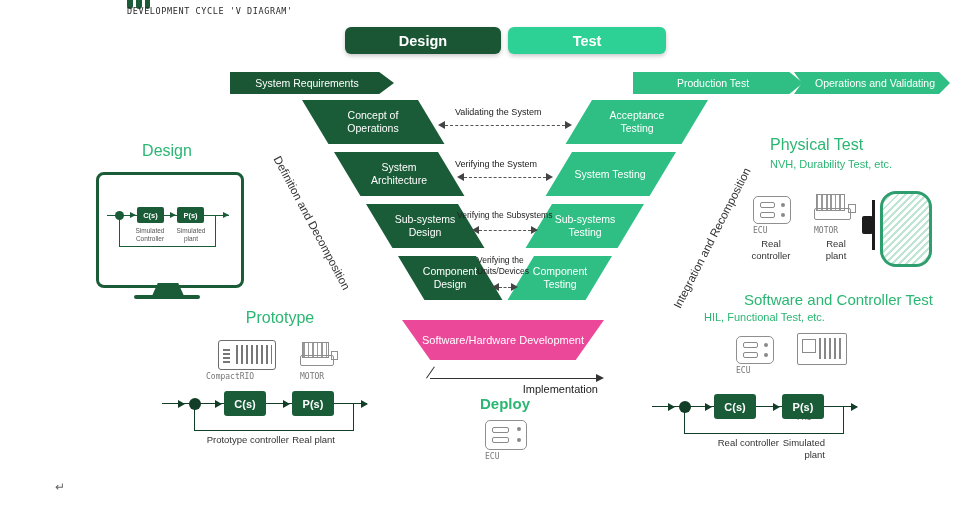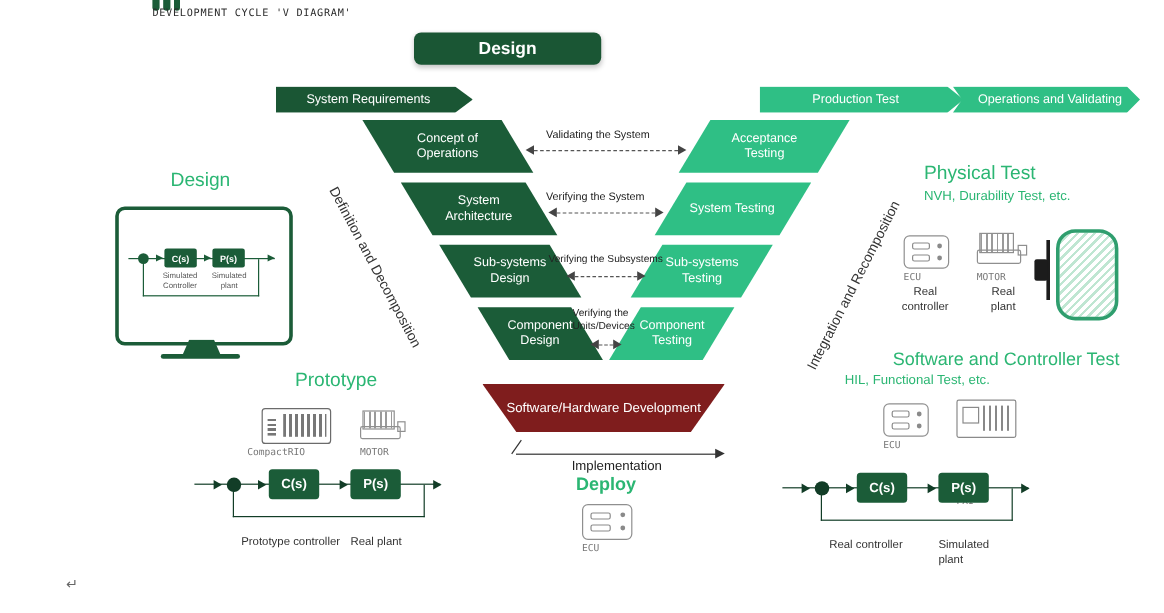--- a/index.html
+++ b/index.html
@@ -33,21 +33,21 @@
   .vbox.l>span{transform:skewX(-31deg);display:block;max-width:72px;}
   .vbox.r>span{transform:skewX(31deg);display:block;max-width:72px;}
   #vl0{left:302px;top:100px;width:116px;}
   #vl1{left:334px;top:152px;width:104px;}
   #vl2{left:366px;top:204px;width:92px;}
   #vl3{left:398px;top:256px;width:78px;}
   #vr0{left:592px;top:100px;width:116px;}
   #vr1{left:572px;top:152px;width:104px;}
   #vr2{left:552px;top:204px;width:92px;}
   #vr3{left:534px;top:256px;width:78px;}
-  #vbottom{position:absolute;left:402px;top:320px;width:202px;height:40px;background:#7f1d1d;
+  #vbottom{position:absolute;left:402px;top:320px;width:202px;height:40px;background:#ec4899;
            clip-path:polygon(0 0,100% 0,86% 100%,14% 100%);color:#fff;font-size:11px;
            display:flex;align-items:center;justify-content:center;text-align:center;}
 
   
   .dlink{position:absolute;display:flex;align-items:center;height:14px;}
   .dlink .ln{flex:1;border-top:1.5px dashed #555;}
   .ah{width:0;height:0;border-top:4px solid transparent;border-bottom:4px solid transparent;}
   .ah.left{border-right:7px solid #444;}
   .ah.right{border-left:7px solid #444;}
   #link0{left:438px;top:118px;width:134px;}
@@ -64,21 +64,21 @@
   .diag{position:absolute;width:210px;text-align:center;font-size:11.5px;color:#333;white-space:nowrap;}
   #diagL{left:207px;top:217px;transform:rotate(62deg);}
   #diagR{left:607px;top:232px;transform:rotate(-63deg);}
 
   
   #impl-tick{position:absolute;left:426px;top:378px;width:14px;border-top:1.6px solid #333;
              transform-origin:0 0;transform:rotate(-55deg);}
   #impl-line{position:absolute;left:430px;top:378px;width:168px;border-top:1.6px solid #333;}
   #impl-ah{position:absolute;left:596px;top:374px;width:0;height:0;border-top:4.5px solid transparent;
            border-bottom:4.5px solid transparent;border-left:8px solid #333;}
-  #impl-label{position:absolute;left:430px;top:383px;width:168px;text-align:center;font-size:11px;color:#222;}
+  #impl-label{position:absolute;left:430px;top:383px;width:168px;text-align:right;font-size:11px;color:#222;}
   .h-teal{position:absolute;color:#2bb673;font-weight:500;}
   #h-deploy{left:455px;top:395px;width:100px;text-align:center;font-size:15px;font-weight:600;}
 
   
   .ecu{position:absolute;border:1.6px solid #8f8f8f;border-radius:5px;background:#fff;}
   .ecu .slot{position:absolute;left:16%;width:36%;height:4px;background:#fff;border:1.2px solid #8a8a8a;border-radius:2px;}
   .ecu .s1{top:20%;}.ecu .s2{top:58%;}
   .ecu .dot{position:absolute;right:13%;width:4px;height:4px;border-radius:50%;background:#8a8a8a;}
   .ecu .d1{top:22%;}.ecu .d2{top:60%;}
   .icon-label{position:absolute;font-family:"DejaVu Sans Mono",monospace;font-size:8px;color:#777;text-align:left;}
@@ -106,21 +106,21 @@
   .loop .lmain{position:absolute;left:0;top:14px;width:205px;border-top:1.6px solid #123d27;}
   .loop .node{position:absolute;left:27px;top:9px;width:12px;height:12px;border-radius:50%;background:#123d27;z-index:2;}
   .loop .lah{position:absolute;top:11px;width:0;height:0;border-top:4px solid transparent;
              border-bottom:4px solid transparent;border-left:7px solid #123d27;}
   .loop .a-node{left:16px;}.loop .a-c{left:53px;}.loop .a-p{left:121px;}.loop .a-end{left:199px;}
   .loop .lbox{position:absolute;top:2px;width:42px;height:25px;background:#1b5c38;border-radius:3px;color:#fff;
               font-weight:bold;font-size:11px;display:flex;align-items:center;justify-content:center;z-index:1;}
   .loop .bc{left:62px;}.loop .bp{left:130px;}
   .loop .fb{position:absolute;left:32px;top:15px;width:158px;height:26px;border-left:1.6px solid #123d27;
             border-right:1.6px solid #123d27;border-bottom:1.6px solid #123d27;}
-  .loop .lab{position:absolute;top:57px;font-size:9.5px;color:#333;text-align:left;line-height:1.25;}
+  .loop .lab{position:absolute;top:45px;font-size:9.5px;color:#333;text-align:right;line-height:1.25;}
   .loop .lab-c{left:39px;width:88px;}
   .loop .lab-p{left:130px;width:43px;}
   #loop-proto{left:162px;top:389px;}
   #loop-sw{left:652px;top:392px;}
 
   
   #h-design{left:96px;top:142px;width:142px;text-align:center;font-size:16px;}
   .monitor{position:absolute;left:96px;top:172px;width:142px;height:110px;border:3.5px solid #1b5c38;
            border-radius:8px;background:#fff;}
   .monitor .mline{position:absolute;left:8px;top:40px;width:122px;border-top:1.4px solid #1b5c38;}
@@ -156,20 +156,21 @@
 <div class="stage">
 
   <div class="ni-logo">
     <span class="b1"></span>
     <span class="b2"></span>
     <span class="b3"></span>
   </div>
   <div class="subtitle">DEVELOPMENT CYCLE 'V DIAGRAM'</div>
 
   <div class="tab" id="btn-design">Design</div>
+  <div class="tab" id="btn-test">Test</div>
 
   <div class="banner" id="ban-pt">Production Test</div>
   <div class="banner" id="ban-sr">System Requirements</div>
   <div class="banner" id="ban-os">Operations and Validating</div>
 
   <div class="vbox l" id="vl0">
       <span>Concept of Operations</span>
     </div>
   <div class="vbox l" id="vl1">
       <span>System Architecture</span>

